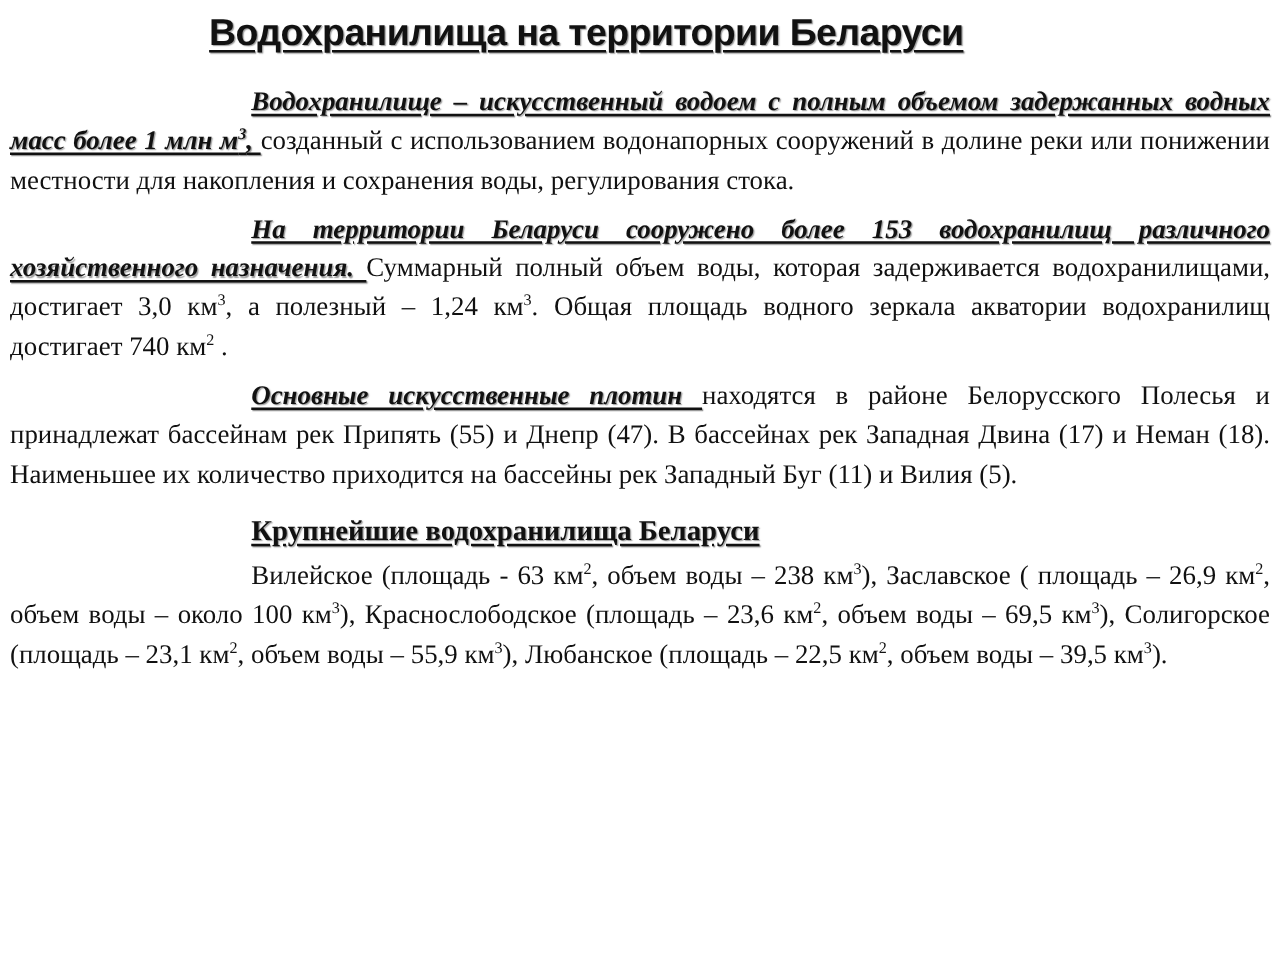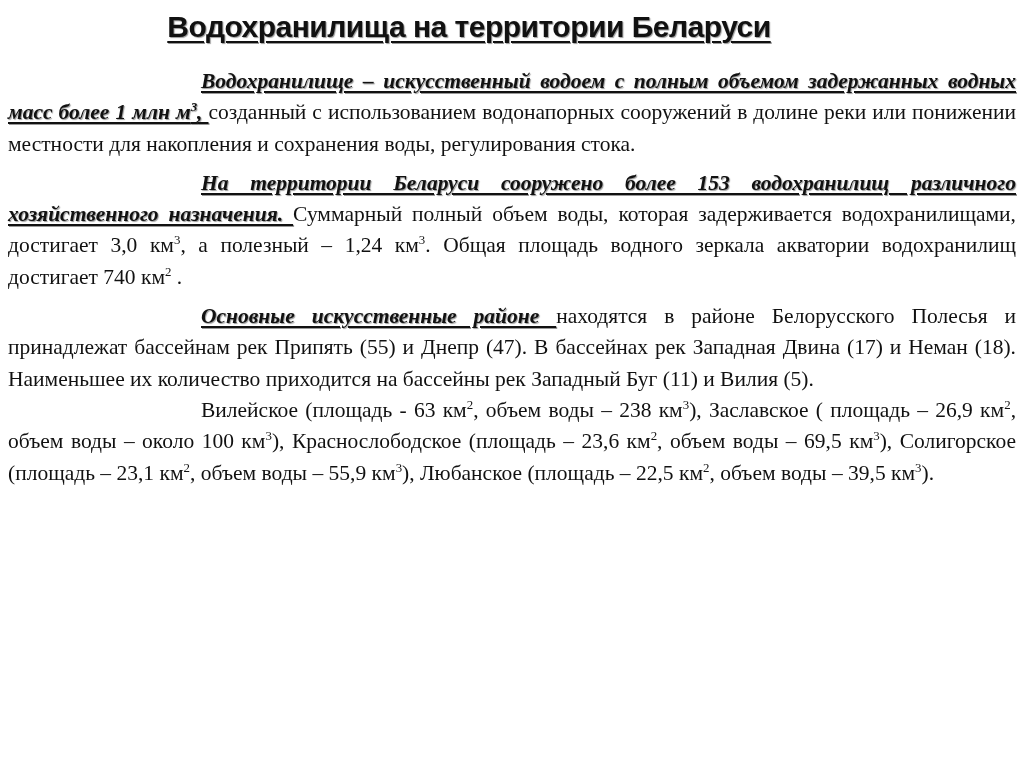--- a/index.html
+++ b/index.html
@@ -35,18 +35,19 @@
 
 <div class="title"><span>Водохранилища на территории Беларуси</span></div>
 
 <div class="body">
 
 
   <p class="gap"><span class="em"><span>Водохранилище – искусственный водоем с полным объемом задержанных водных масс более 1 млн м</span><sup>3</sup><span>, </span></span><span>созданный с использованием водонапорных сооружений в долине реки или понижении местности для накопления и сохранения воды, регулирования стока.</span></p>
 
   <p class="gap"><span class="em">На территории Беларуси сооружено более 153 водохранилищ различного хозяйственного назначения. </span><span>Суммарный полный объем воды, которая задерживается водохранилищами, достигает 3,0 км</span><sup>3</sup><span>, а полезный – 1,24 км</span><sup>3</sup><span>. Общая площадь водного зеркала акватории водохранилищ достигает 740 км</span><sup>2</sup><span> .</span></p>
 
-  <p class="gap"><span class="em">Основные искусственные районе </span><span>находятся в районе Белорусского Полесья и принадлежат бассейнам рек Припять (55) и Днепр (47). В бассейнах рек Западная Двина (17) и Неман (18). Наименьшее их количество приходится на бассейны рек Западный Буг (11) и Вилия (5).</span></p>
+  <p class="gap"><span class="em">Основные искусственные плотин </span><span>находятся в районе Белорусского Полесья и принадлежат бассейнам рек Припять (55) и Днепр (47). В бассейнах рек Западная Двина (17) и Неман (18). Наименьшее их количество приходится на бассейны рек Западный Буг (11) и Вилия (5).</span></p>
 
+  <div class="subhead"><span>Крупнейшие водохранилища Беларуси</span></div>
 
   <p><span>Вилейское (площадь - 63 км</span><sup>2</sup><span>, объем воды – 238 км</span><sup>3</sup><span>), Заславское ( площадь – 26,9 км</span><sup>2</sup><span>, объем воды – около 100  км</span><sup>3</sup><span>), Краснослободское (площадь – 23,6 км</span><sup>2</sup><span>, объем воды – 69,5 км</span><sup>3</sup><span>), Солигорское (площадь – 23,1 км</span><sup>2</sup><span>, объем воды – 55,9 км</span><sup>3</sup><span>), Любанское (площадь – 22,5 км</span><sup>2</sup><span>, объем воды – 39,5 км</span><sup>3</sup><span>).</span></p>
 
 </div>
 
 </body></html>

